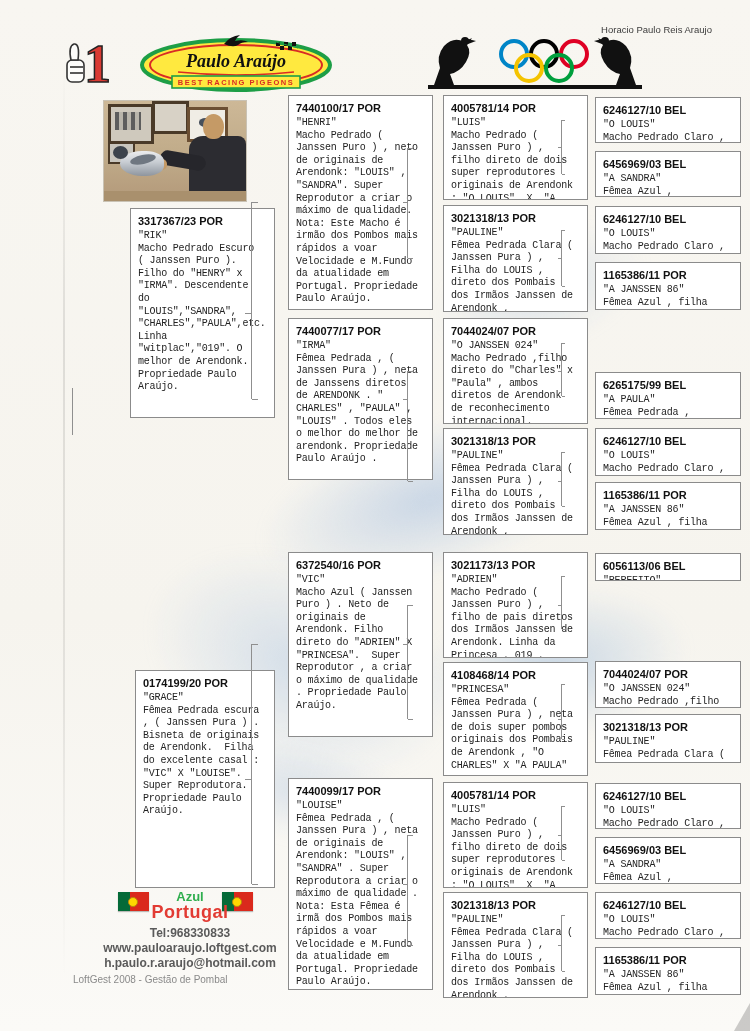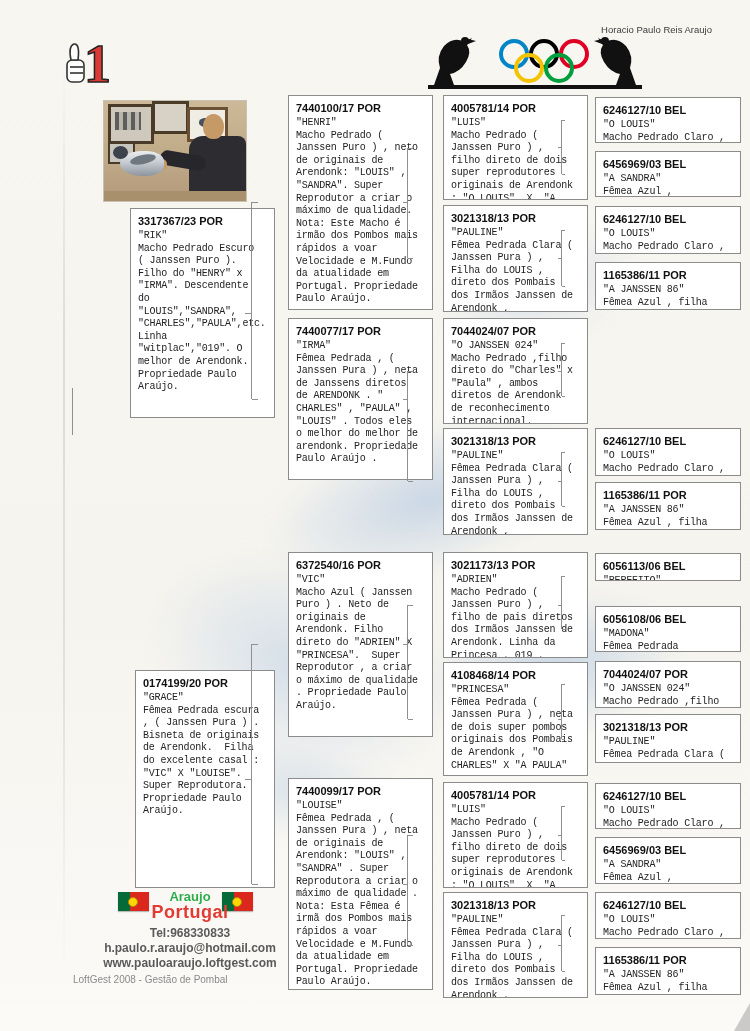--- a/index.html
+++ b/index.html
@@ -85,20 +85,39 @@
       <text x="20" y="48" font-family="Liberation Serif,serif" font-size="54" font-weight="bold" fill="#d93a33" stroke="#222" stroke-width="1.5">1</text>
       <g stroke="#333" stroke-width="1.6" fill="#fdfdfb">
         <rect x="3" y="26" width="17" height="22" rx="5"></rect>
         <path d="M7 26 Q4 12 10 10 Q16 9 14 26 Z"></path>
         <line x1="6" y1="33" x2="19" y2="33"></line>
         <line x1="6" y1="39" x2="19" y2="39"></line>
       </g>
     </svg>
   </div>
 
+  <div style="position:absolute;left:138px;top:34px;width:196px;height:58px;">
+    <svg width="196" height="58" viewBox="0 0 196 58">
+      <ellipse cx="98" cy="31" rx="94" ry="25" fill="#ffe93f" stroke="#1d9e46" stroke-width="4"></ellipse>
+      <ellipse cx="98" cy="31" rx="86" ry="20" fill="none" stroke="#d92b25" stroke-width="2"></ellipse>
+      <path d="M86 10 q6 -8 16 -9 q-4 3 -5 6 q8 -2 13 1 q-7 0 -10 3 q-5 3 -14 -1 Z" fill="#111"></path>
+      <g>
+        <rect x="138" y="8" width="4" height="4" fill="#111"></rect>
+          <rect x="146" y="8" width="4" height="4" fill="#111"></rect>
+          <rect x="154" y="8" width="4" height="4" fill="#111"></rect>
+        <rect x="142" y="12" width="4" height="4" fill="#111"></rect>
+          <rect x="150" y="12" width="4" height="4" fill="#111"></rect>
+        <line x1="138" y1="8" x2="160" y2="14" stroke="#1d9e46" stroke-width="1"></line>
+      </g>
+      <text x="98" y="33" text-anchor="middle" font-family="Liberation Serif,serif" font-style="italic" font-weight="bold" font-size="18" fill="#111">Paulo Araújo</text>
+      <path d="M40 38 Q98 44 156 38" fill="none" stroke="#d92b25" stroke-width="1.6"></path>
+      <rect x="34" y="42" width="128" height="12" fill="#ffe93f" stroke="#1d9e46" stroke-width="1.6"></rect>
+      <text x="98" y="51" text-anchor="middle" font-family="Liberation Sans,sans-serif" font-weight="bold" font-size="7.5" letter-spacing="1.5" fill="#d92b25">BEST RACING PIGEONS</text>
+    </svg>
+  </div>
 
   <div style="position:absolute;left:420px;top:28px;width:230px;height:66px;">
     <svg width="230" height="66" viewBox="0 0 230 66">
       <rect x="8" y="57" width="214" height="4" fill="#111"></rect>
       <g fill="#111">
         <path d="M14 57 L20 40 Q16 28 24 18 Q34 8 44 14 L52 10 L47 17 Q52 24 46 34 Q40 44 30 46 L34 57 Z"></path>
         <circle cx="45" cy="13" r="4"></circle>
         <path d="M48 11 L56 13 L48 16 Z"></path>
       </g>
       <g fill="none" stroke-width="4">
@@ -324,39 +343,39 @@
   <div class="box" style="left:565px;top:206px;width:146px;height:48px;">
     <div class="box-id">6246127/10 BEL</div>
     <div class="box-body">"O LOUIS"
 Macho Pedrado Claro ,</div>
   </div>
   <div class="box" style="left:565px;top:262px;width:146px;height:48px;">
     <div class="box-id">1165386/11 POR</div>
     <div class="box-body">"A JANSSEN 86"
 Fêmea Azul , filha</div>
   </div>
+  <div class="box" style="left:565px;top:372px;width:146px;height:47px;">
+    <div class="box-id">6265175/99 BEL</div>
+    <div class="box-body">"A PAULA"
+Fêmea Pedrada ,</div>
+  </div>
   <div class="box" style="left:565px;top:428px;width:146px;height:48px;">
     <div class="box-id">6246127/10 BEL</div>
     <div class="box-body">"O LOUIS"
 Macho Pedrado Claro ,</div>
   </div>
   <div class="box" style="left:565px;top:482px;width:146px;height:48px;">
     <div class="box-id">1165386/11 POR</div>
     <div class="box-body">"A JANSSEN 86"
 Fêmea Azul , filha</div>
   </div>
   <div class="box" style="left:565px;top:553px;width:146px;height:28px;">
     <div class="box-id">6056113/06 BEL</div>
     <div class="box-body">"PERFEITO"
 ,Macho Pedrado,direto</div>
-  </div>
-  <div class="box" style="left:565px;top:606px;width:146px;height:46px;">
-    <div class="box-id">6056108/06 BEL</div>
-    <div class="box-body">"MADONA"
-Fêmea Pedrada</div>
   </div>
   <div class="box" style="left:565px;top:661px;width:146px;height:47px;">
     <div class="box-id">7044024/07 POR</div>
     <div class="box-body">"O JANSSEN 024"
 Macho Pedrado ,filho</div>
   </div>
   <div class="box" style="left:565px;top:714px;width:146px;height:49px;">
     <div class="box-id">3021318/13 POR</div>
     <div class="box-body">"PAULINE"
 Fêmea Pedrada Clara (</div>
@@ -446,23 +465,23 @@
   <div class="flag" style="left:118px;top:892px;">
     <span class="g"></span>
       <span class="r"></span>
       <span class="e"></span>
   </div>
   <div class="flag" style="left:222px;top:892px;">
     <span class="g"></span>
       <span class="r"></span>
       <span class="e"></span>
   </div>
-  <div class="city">Araujo</div>
+  <div class="city">Azul</div>
   <div class="country">Portugal</div>
   <div class="contact">
     <div>Tel:968330833</div>
+    <div>www.pauloaraujo.loftgest.com</div>
     <div>h.paulo.r.araujo@hotmail.com</div>
-    <div>www.pauloaraujo.loftgest.com</div>
   </div>
   <div class="credit">LoftGest 2008 - Gestão de Pombal</div>
 
   <div class="corner-shade"></div>
 </div>
 
 </body></html>

